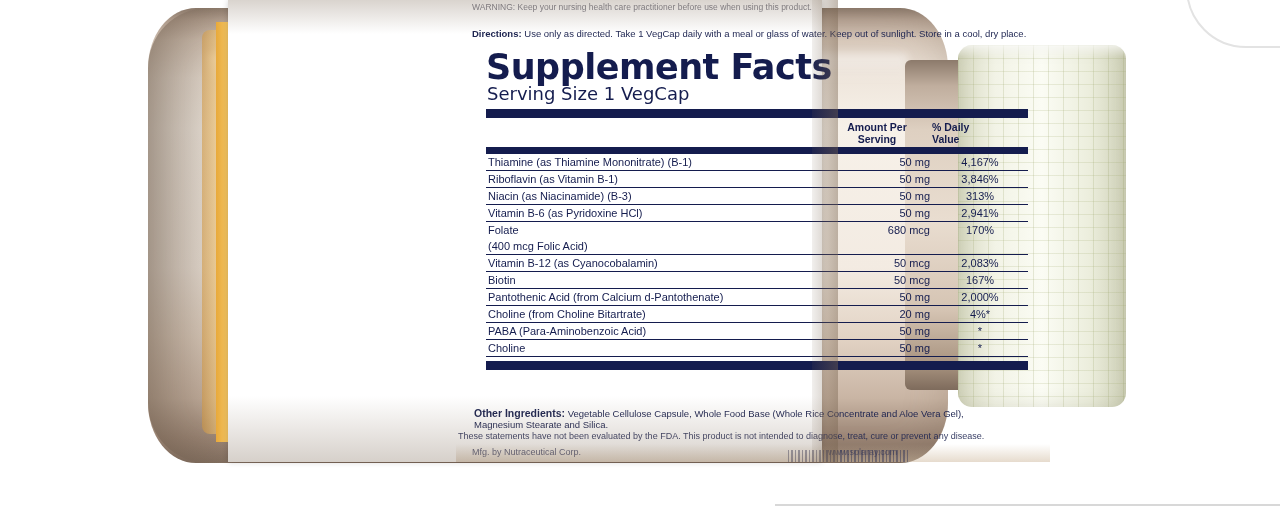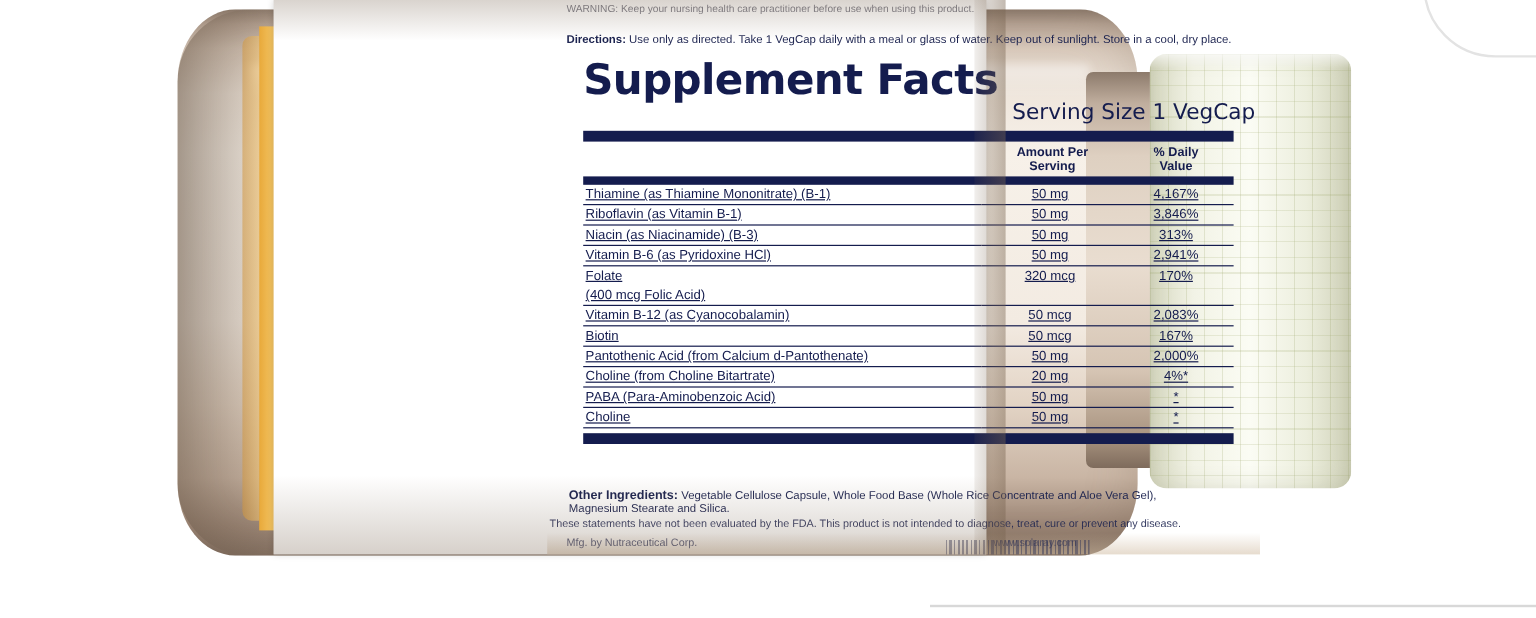--- a/index.html
+++ b/index.html
@@ -195,58 +195,56 @@
     line-height: 38px;
     padding-left: 18px;
     font-family: "DejaVu Sans", sans-serif;
   }
   .sf-serving {
     font-size: 18px;
     padding-left: 19px;
     line-height: 20px;
     margin-top: -2px;
     font-family: "DejaVu Sans", sans-serif;
-    text-align: right;
   }
   .rule-thick {
     height: 9px;
     background: #141c4e;
     margin: 5px 18px 0 18px;
   }
   .rule-thick2 {
     height: 7px;
     background: #141c4e;
     margin: 0 18px;
   }
   .headrow {
     display: flex;
     margin: 3px 18px 2px 18px;
     font-size: 10.5px;
     font-weight: bold;
     line-height: 12px;
   }
   .h-spacer { flex: 1 1 auto; }
   .h-amount { width: 110px; text-align: center; }
-  .h-dv { width: 96px; text-align: center; }
+  .h-dv { width: 96px; }
 
   table.facts {
     width: 542px;
     margin: 0 18px;
     border-collapse: collapse;
     font-size: 11px;
-    text-decoration: underline;
   }
   table.facts td {
     padding: 2px 0 2px 2px;
     border-bottom: 1px solid #141c4e;
     vertical-align: top;
     line-height: 12px;
   }
   td.nm { text-align: left; }
-  td.amt { width: 110px; text-align: center; }
+  td.amt { width: 110px; text-align: right; }
   td.dv { width: 96px; text-align: center; }
   tr.noline td { border-bottom: none; }
   td.indent { padding-left: 18px; }
 
   .footnote {
     font-size: 9px;
     margin: 2px 18px 0 18px;
     line-height: 10px;
   }
 
@@ -393,21 +391,21 @@
             <td class="amt">50 mg</td>
             <td class="dv">313%</td>
           </tr>
           <tr>
             <td class="nm">Vitamin B-6 (as Pyridoxine HCl)</td>
             <td class="amt">50 mg</td>
             <td class="dv">2,941%</td>
           </tr>
           <tr class="noline">
             <td class="nm">Folate</td>
-            <td class="amt">320 mcg</td>
+            <td class="amt">680 mcg</td>
             <td class="dv">170%</td>
           </tr>
           <tr>
             <td class="nm indent">(400 mcg Folic Acid)</td>
             <td class="amt"></td>
             <td class="dv"></td>
           </tr>
           <tr>
             <td class="nm">Vitamin B-12 (as Cyanocobalamin)</td>
             <td class="amt">50 mcg</td>

